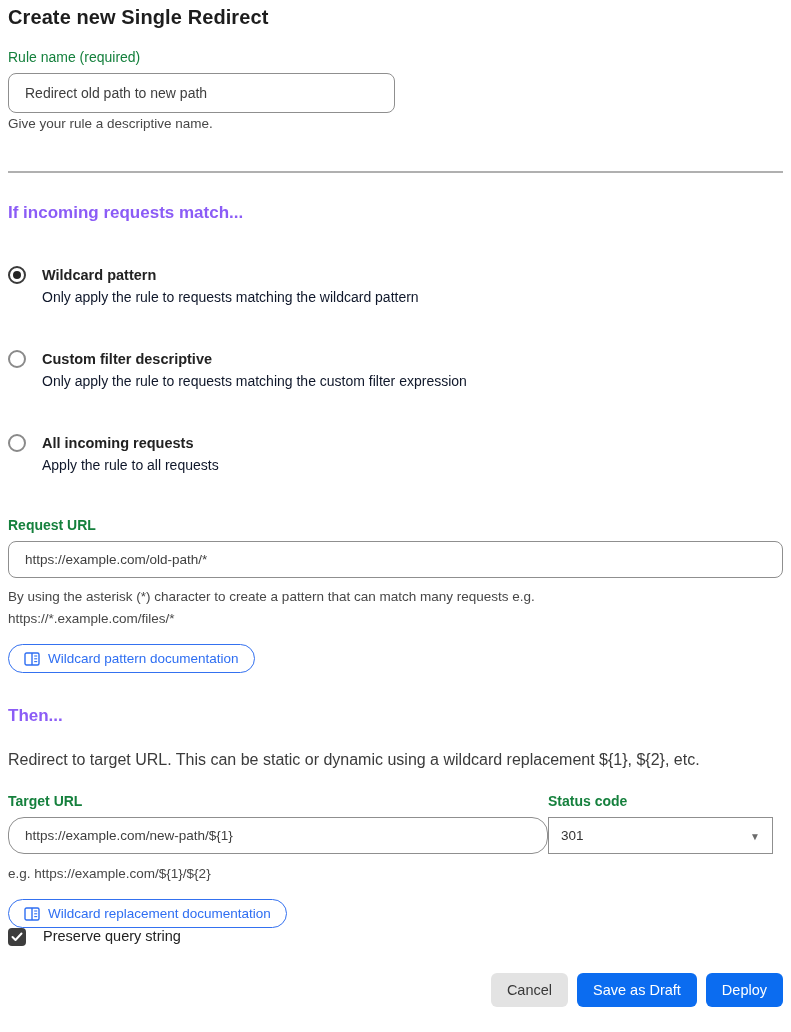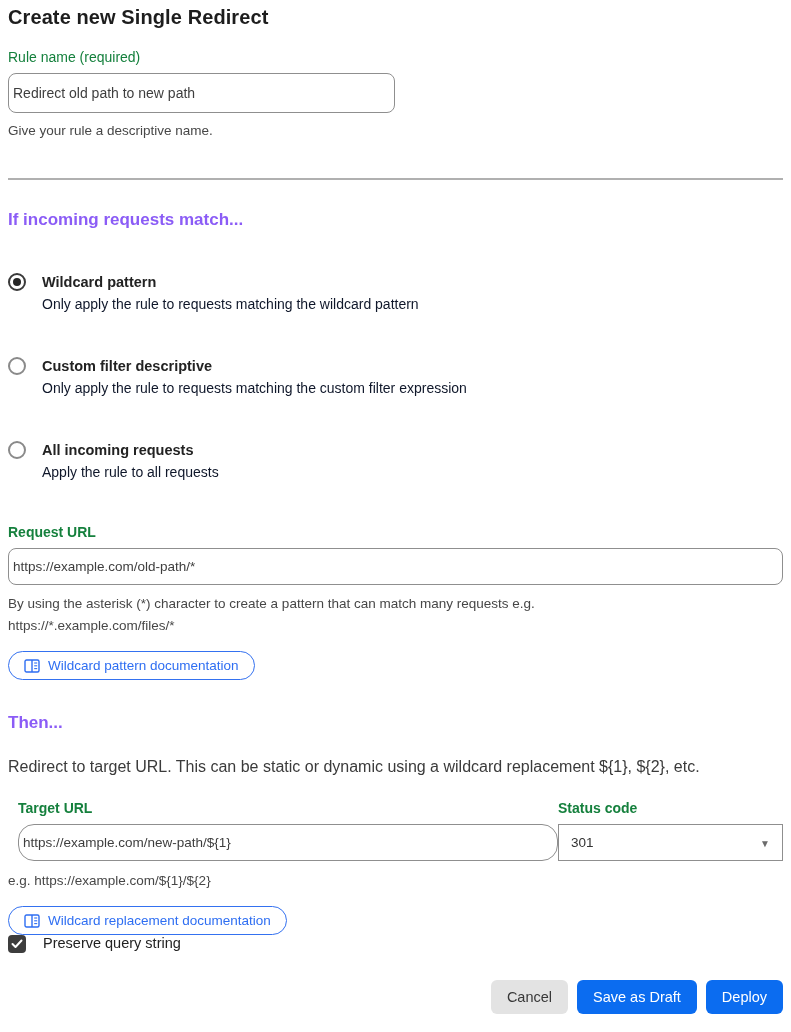--- a/index.html
+++ b/index.html
@@ -12,26 +12,26 @@
     overflow: hidden;
   }
   .page-title { font-size: 20px; font-weight: 700; color: #1d1d1d; letter-spacing: .1px; }
 
   .field-label { font-size: 14px; color: #15803d; margin-top: 20px; }
   .field-label.semibold { font-weight: 700; }
 
   .text-input {
     display: block; width: 387px; height: 40px; margin-top: 8px;
     border: 1px solid #8f8f8f; border-radius: 8px;
-    padding: 0 4px; font-size: 14px; color: #3e3e3e;
+    padding: 0 16px; font-size: 14px; color: #3e3e3e;
     font-family: "Liberation Sans", sans-serif; background: #fff; outline: none;
   }
   .text-input.full { width: 775px; height: 37px; font-size: 13.5px; }
 
-  .help-text { font-size: 13.5px; color: #474747; margin-top: 7px; line-height: 22px; }
+  .help-text { font-size: 13.5px; color: #474747; line-height: 22px; }
 
   .divider { border: none; border-top: 2px solid #b0b0b0; margin-top: 36px; }
 
   .section-heading { font-size: 17px; font-weight: 700; color: #8b5cf6; margin-top: 30px; }
 
   .radio-group { margin-top: 42px; }
   .radio-item { display: flex; align-items: flex-start; margin-bottom: 40px; }
   .radio-circle {
     flex: 0 0 auto; width: 18px; height: 18px; border-radius: 50%;
     border: 2px solid #8a8a8a; margin-top: 1px; position: relative; cursor: pointer; background:#fff;
@@ -48,21 +48,21 @@
   .doc-button {
     display: inline-flex; align-items: center; gap: 8px;
     margin-top: 14px; height: 29px; padding: 0 15px;
     border: 1px solid #3471f0; border-radius: 15px; background: #fff;
     color: #2e6ef2; font-size: 13.5px; font-family: "Liberation Sans", sans-serif; cursor: pointer;
   }
   .doc-button svg { display: block; }
 
   .then-paragraph { font-size: 16px; color: #3b3b3b; margin-top: 25px; }
 
-  .target-row { display: flex; gap: 0; justify-content: flex-end; }
+  .target-row { display: flex; gap: 0; }
   .target-col { width: 540px; }
   .status-col { width: 225px; }
   .target-row .text-input { width: 100%; border-radius: 16px; }
 
   .select-box {
     position: relative; margin-top: 8px; height: 37px; width: 100%;
     border: 1px solid #8f8f8f; border-radius: 0; background: #fff;
     display: flex; align-items: center; padding: 0 12px; font-size: 13.5px; color: #333;
     cursor: pointer;
   }

